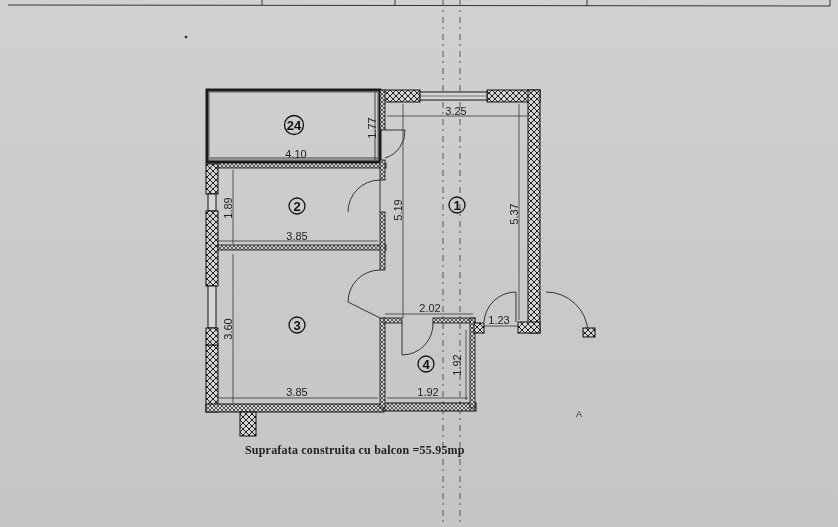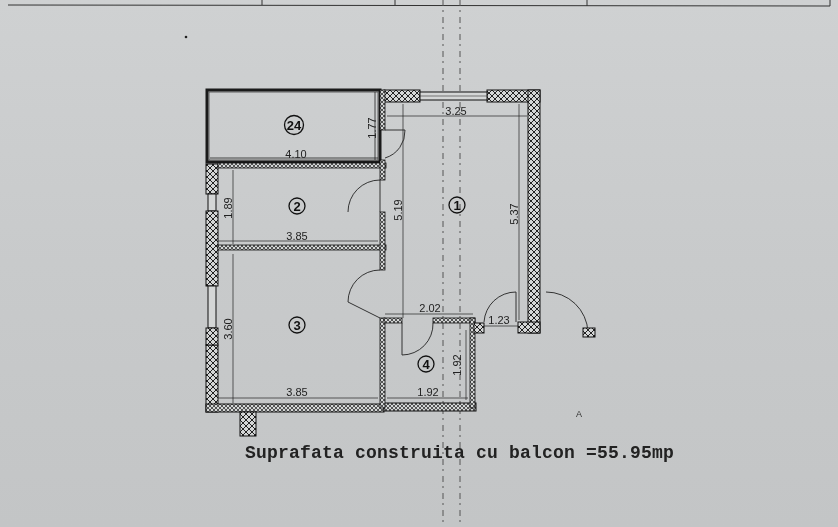--- a/index.html
+++ b/index.html
@@ -11,22 +11,22 @@
     }
     .paper {
       position: absolute; left: 0; top: 0; width: 838px; height: 527px;
       background: linear-gradient(180deg, #cfd1d2 0%, #c8cacb 50%, #c3c5c6 100%);
     }
     svg { position: absolute; left: 0; top: 0; }
     .dim { font-family: "Liberation Sans", sans-serif; font-size: 11px; fill: #222; }
     .room-num { font-family: "Liberation Sans", sans-serif; font-size: 13px; font-weight: bold; fill: #111; }
     .caption {
       position: absolute; left: 245px; top: 443px;
-      font-family: Liberation Mono, monospace; font-weight: bold;
-      font-size: 18px; color: #222; letter-spacing: 0.2px; white-space: nowrap;
+      font-family: Liberation Serif, serif; font-weight: bold;
+      font-size: 12px; color: #222; letter-spacing: 0.2px; white-space: nowrap;
     }
     .mark { position:absolute; font-size: 9px; color:#333; }
   </style>
 </head>
 <body>
 
 <div class="paper"></div>
 
 <svg width="838" height="527" viewBox="0 0 838 527">
   <defs>

